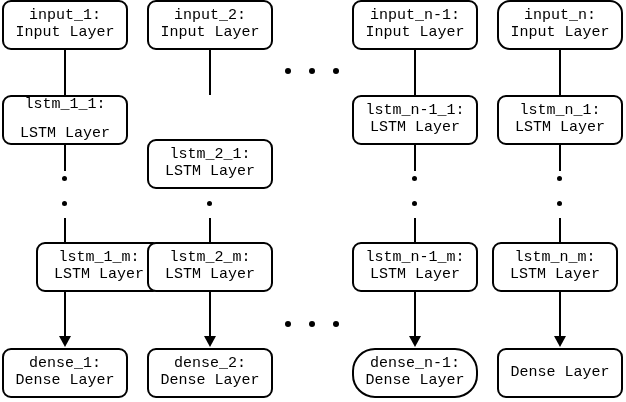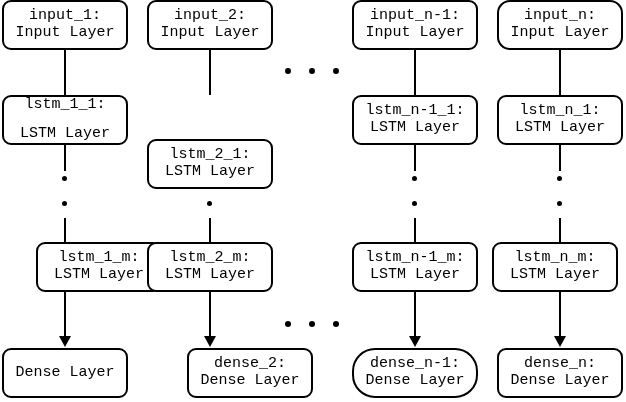--- a/index.html
+++ b/index.html
@@ -95,20 +95,21 @@
   <div class="conn" style="left:64px; top:218px; height:24px;"></div>
 
   <div class="node" style="left:2px; top:242px;margin-left:34px;">
     <span class="line1">lstm_1_m:</span>
     <span class="line2">LSTM Layer</span>
   </div>
   <div class="conn" style="left:64px; top:292px; height:45px;"></div>
   <div class="arrow-head" style="left:59px; top:336px;"></div>
 
   <div class="node" style="left:2px; top:348px;">
+    <span class="line1">dense_1:</span>
     <span class="line2">Dense Layer</span>
   </div>
 
   <div class="node" style="left:147px; top:0px;align-items:center;">
     <span class="line1">input_2:</span>
     <span class="line2">Input Layer</span>
   </div>
   <div class="conn" style="left:209px; top:50px; height:45px;"></div>
 
   <div class="node" style="left:147px; top:95px;margin-top:44px;">
@@ -120,21 +121,21 @@
   <div class="vdot" style="left:207px; top:201px;"></div>
   <div class="conn" style="left:209px; top:218px; height:24px;"></div>
 
   <div class="node" style="left:147px; top:242px;">
     <span class="line1">lstm_2_m:</span>
     <span class="line2">LSTM Layer</span>
   </div>
   <div class="conn" style="left:209px; top:292px; height:45px;"></div>
   <div class="arrow-head" style="left:204px; top:336px;"></div>
 
-  <div class="node" style="left:147px; top:348px;margin-left:40px;">
+  <div class="node" style="left:147px; top:348px;">
     <span class="line1">dense_2:</span>
     <span class="line2">Dense Layer</span>
   </div>
 
   <div class="hdots" style="left:285px; top:68px;">
     <span></span>
     <span></span>
     <span></span>
   </div>
   <div class="hdots" style="left:285px; top:321px;">
@@ -186,17 +187,16 @@
   <div class="conn" style="left:559px; top:218px; height:24px;"></div>
 
   <div class="node" style="left:492px; top:242px;">
     <span class="line1">lstm_n_m:</span>
     <span class="line2">LSTM Layer</span>
   </div>
   <div class="conn" style="left:559px; top:292px; height:45px;"></div>
   <div class="arrow-head" style="left:554px; top:336px;"></div>
 
   <div class="node" style="left:497px; top:348px;">
-    <span class="line1">dense_n:</span>
     <span class="line2">Dense Layer</span>
   </div>
 
 </div>
 
 </body></html>

